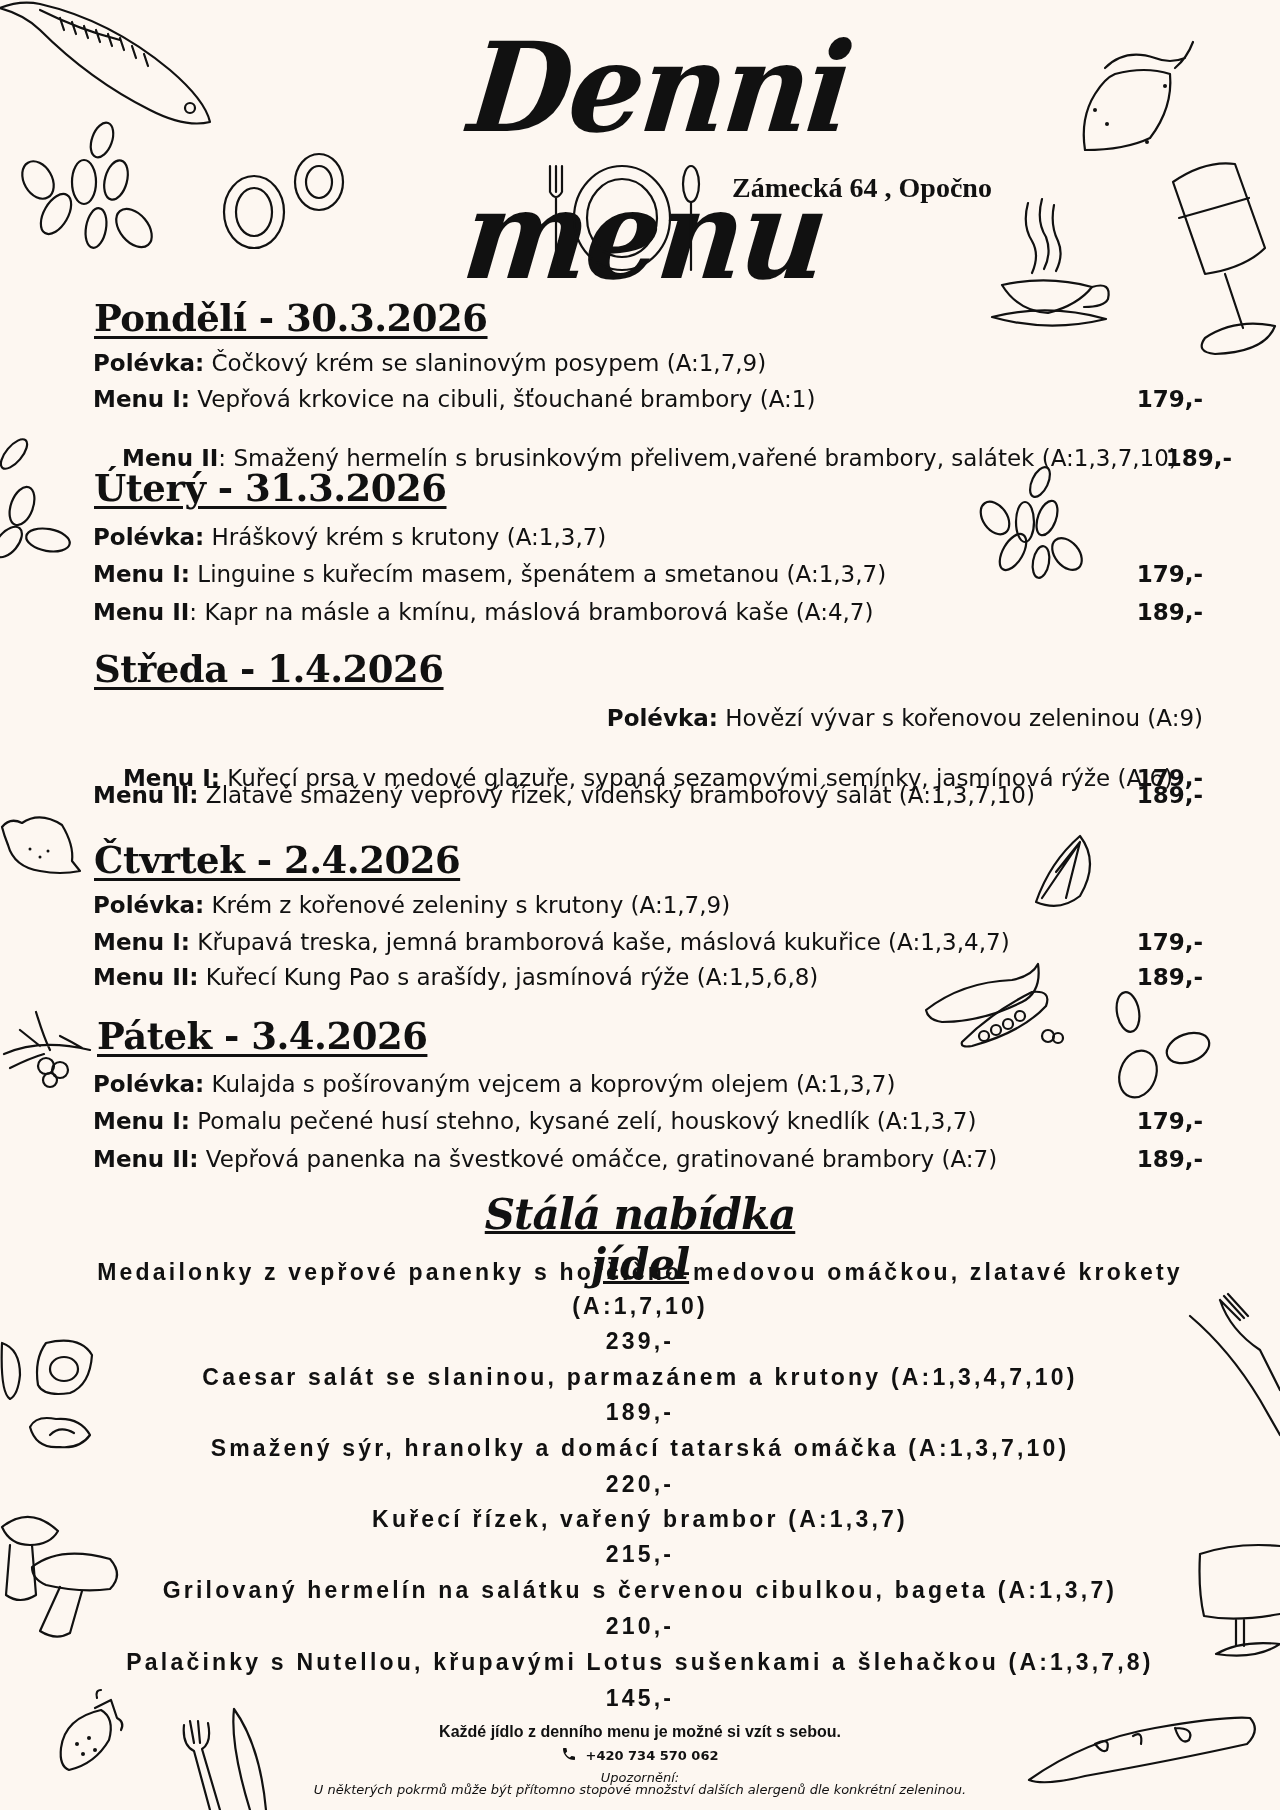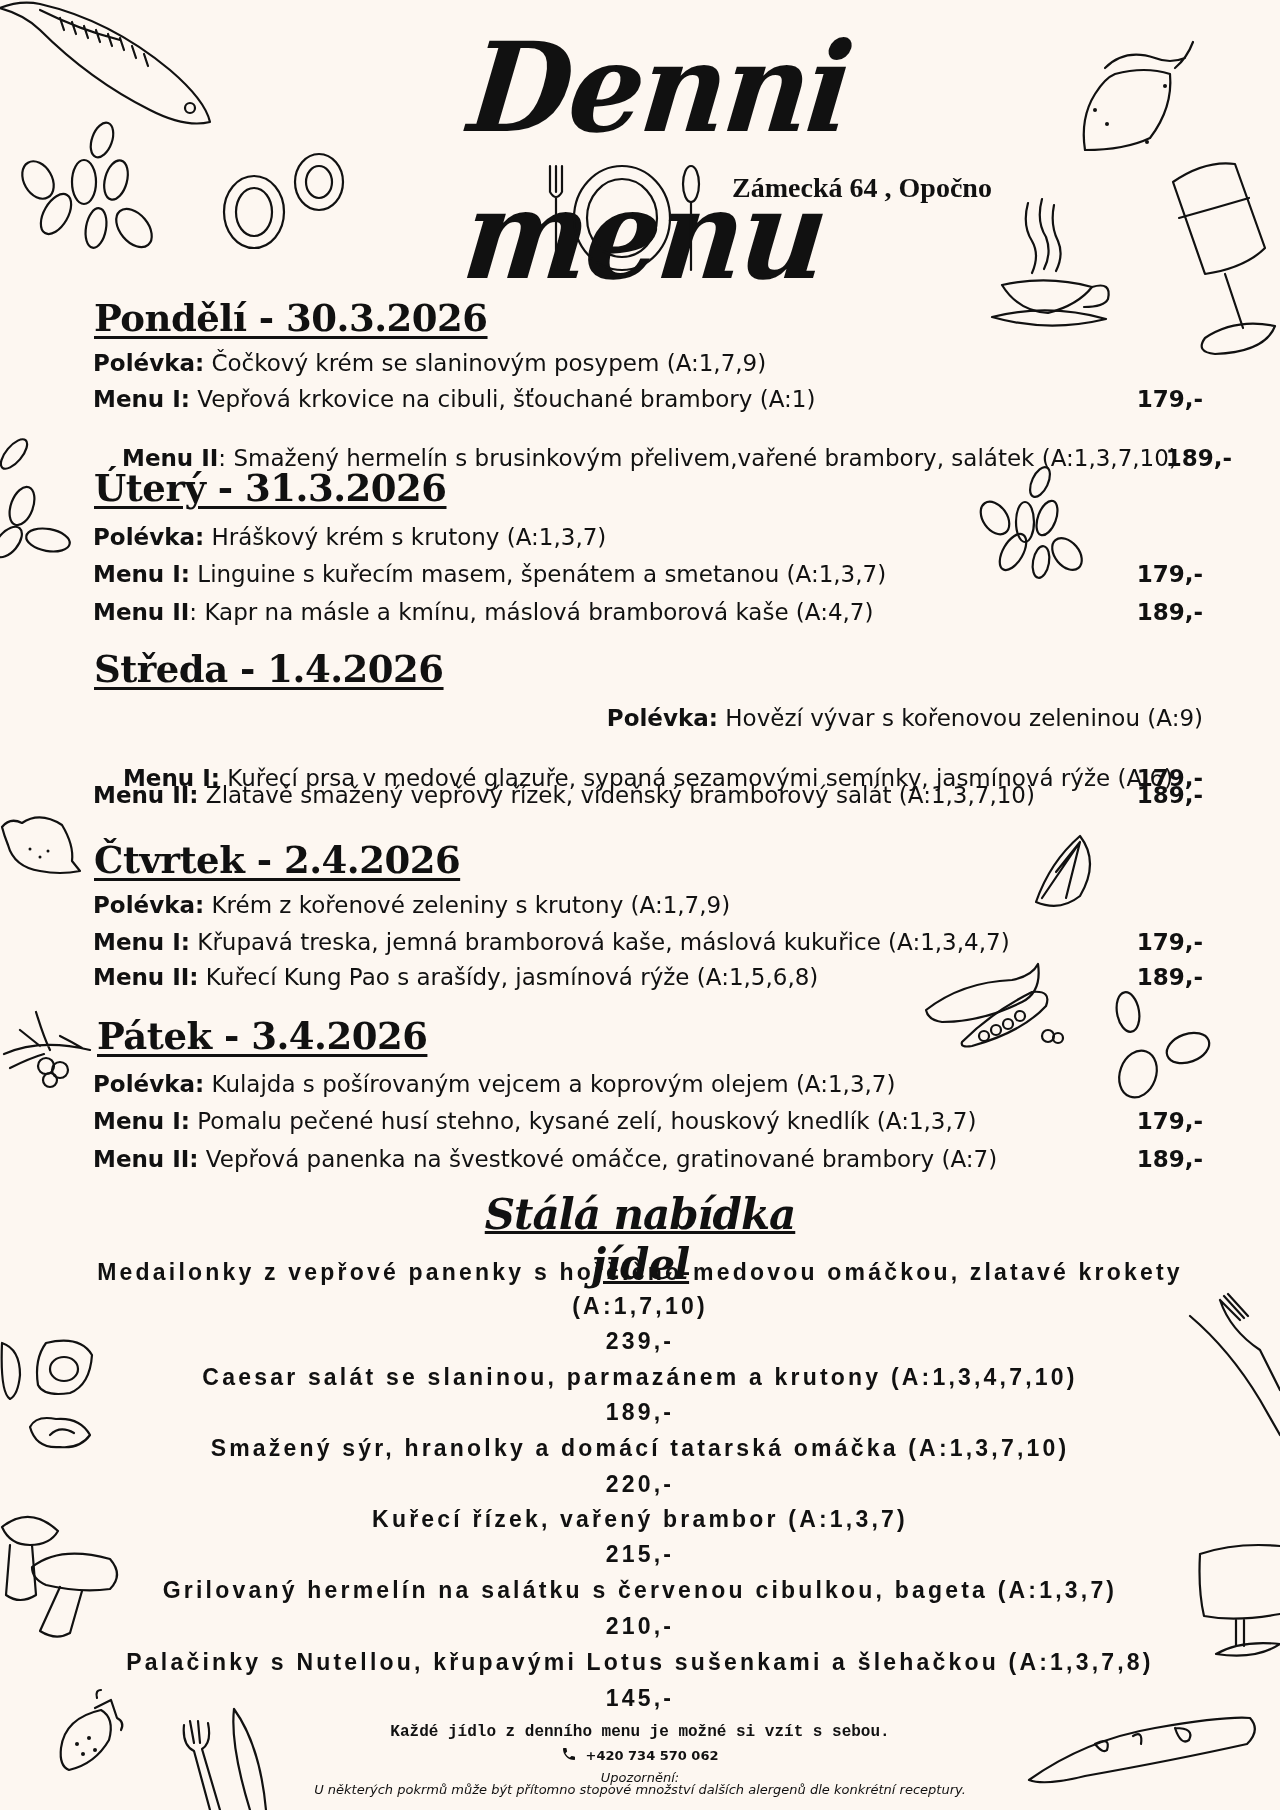--- a/index.html
+++ b/index.html
@@ -41,21 +41,21 @@
     font-size:42px; line-height:50px; text-decoration:underline;
     text-decoration-thickness:3px; letter-spacing:-1px;
   }
   .std-line {
     left:40px; width:1200px; text-align:center;
     font-family:"Liberation Sans", sans-serif; font-weight:bold;
     font-size:23px; line-height:32px; letter-spacing:3.2px; white-space:nowrap;
   }
   .footer-line {
     left:240px; width:800px; text-align:center;
-    font-family:Liberation Mono, monospace; font-weight:bold;
+    font-family:Liberation Sans, sans-serif; font-weight:bold;
     font-size:16px; line-height:22px;
   }
   .phone-line {
     left:240px; width:800px; text-align:center;
     font-family:"DejaVu Sans", sans-serif; font-weight:bold;
     font-size:13px; line-height:22px;
   }
   .notice {
     left:240px; width:800px; text-align:center;
     font-family:"DejaVu Sans", sans-serif; font-style:italic;
@@ -319,14 +319,14 @@
   <div class="abs std-line" style="top:1682px;">145,-</div>
 </div>
 
 <div class="abs footer-line" style="top:1721px;">Každé jídlo z denního menu je možné si vzít s sebou.</div>
 <div class="abs phone-line" style="top:1745px;">
   <svg width="16" height="16" viewBox="0 0 24 24" style="vertical-align:-2px;margin-right:8px;">
     <path d="M6.6 10.8c1.4 2.8 3.8 5.1 6.6 6.6l2.2-2.2c.3-.3.7-.4 1-.2 1.1.4 2.3.6 3.6.6.6 0 1 .4 1 1V20c0 .6-.4 1-1 1C10.6 21 3 13.4 3 4c0-.6.4-1 1-1h3.5c.6 0 1 .4 1 1 0 1.3.2 2.5.6 3.6.1.3 0 .7-.2 1L6.6 10.8z" fill="#111"></path>
   </svg><span>+420 734 570 062</span>
 </div>
 <div class="abs notice" style="top:1772px;">Upozornění:</div>
-<div class="abs notice" style="top:1784px;">U některých pokrmů může být přítomno stopové množství dalších alergenů dle konkrétní receptury.</div>
+<div class="abs notice" style="top:1784px;">U některých pokrmů může být přítomno stopové množství dalších alergenů dle konkrétní zeleninou.</div>
 <div class="abs notice" style="top:1845px;font-weight:bold;">Kompletní seznam alergenů je k nahlédnutí u obsluhy.</div>
 
 </body></html>

